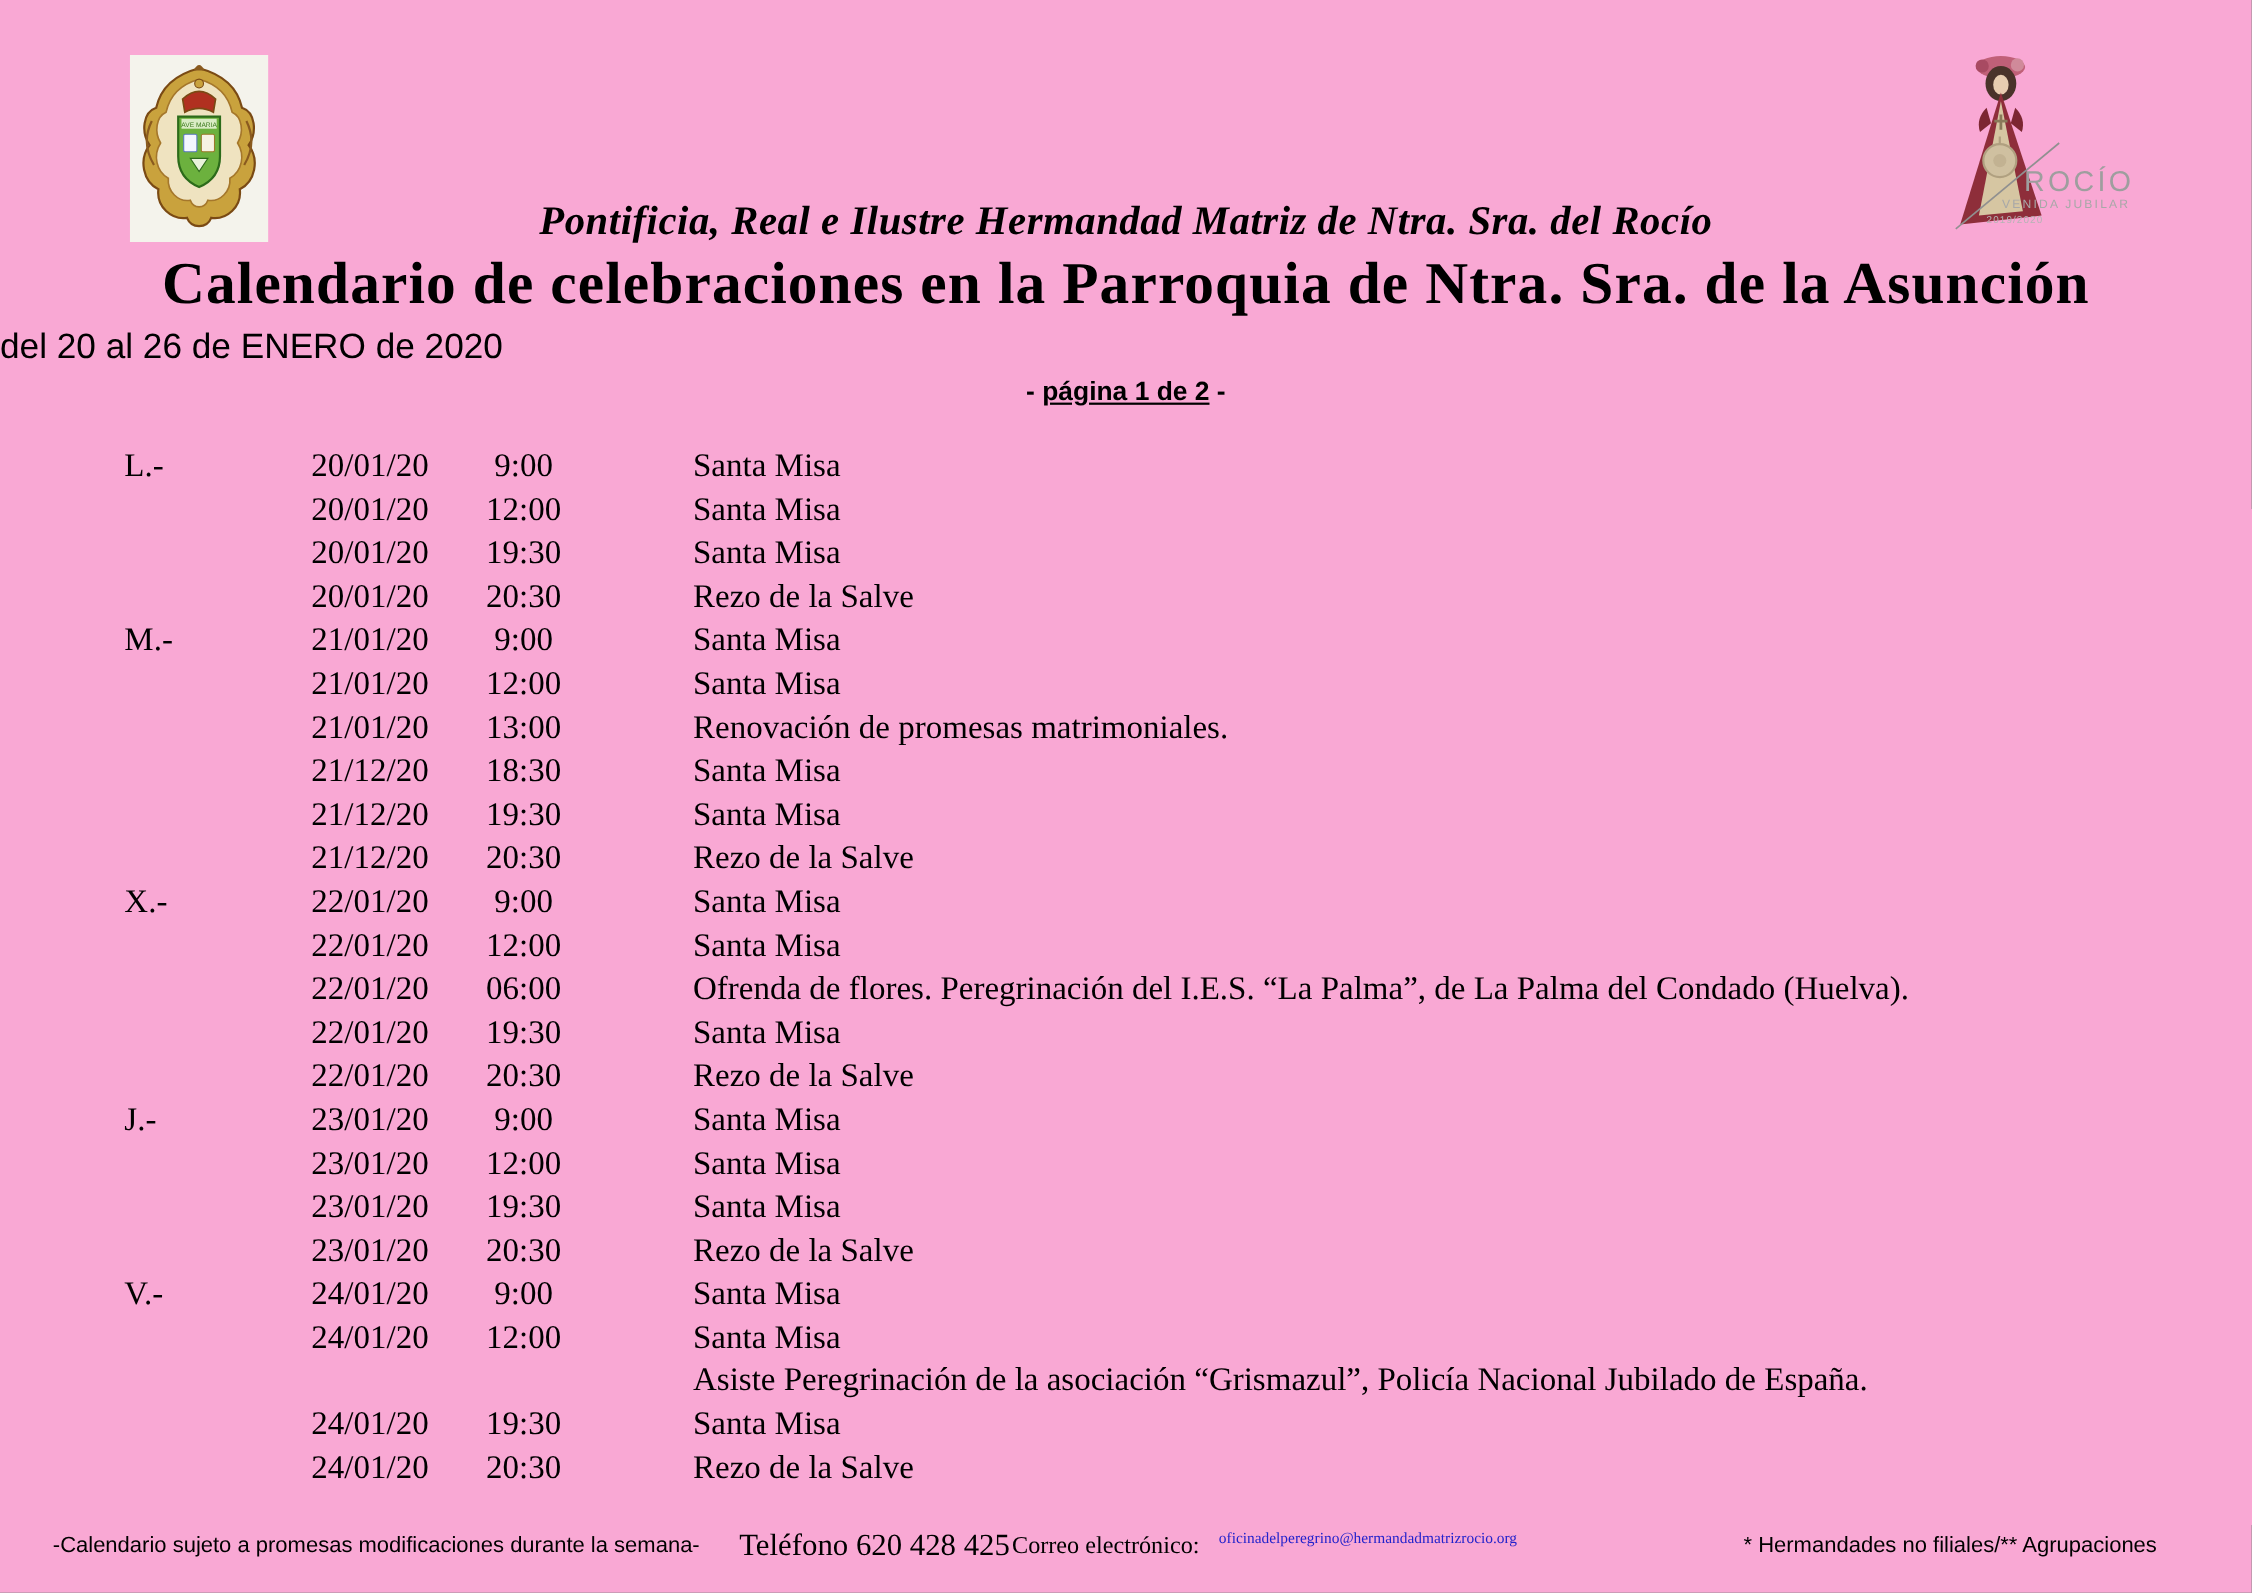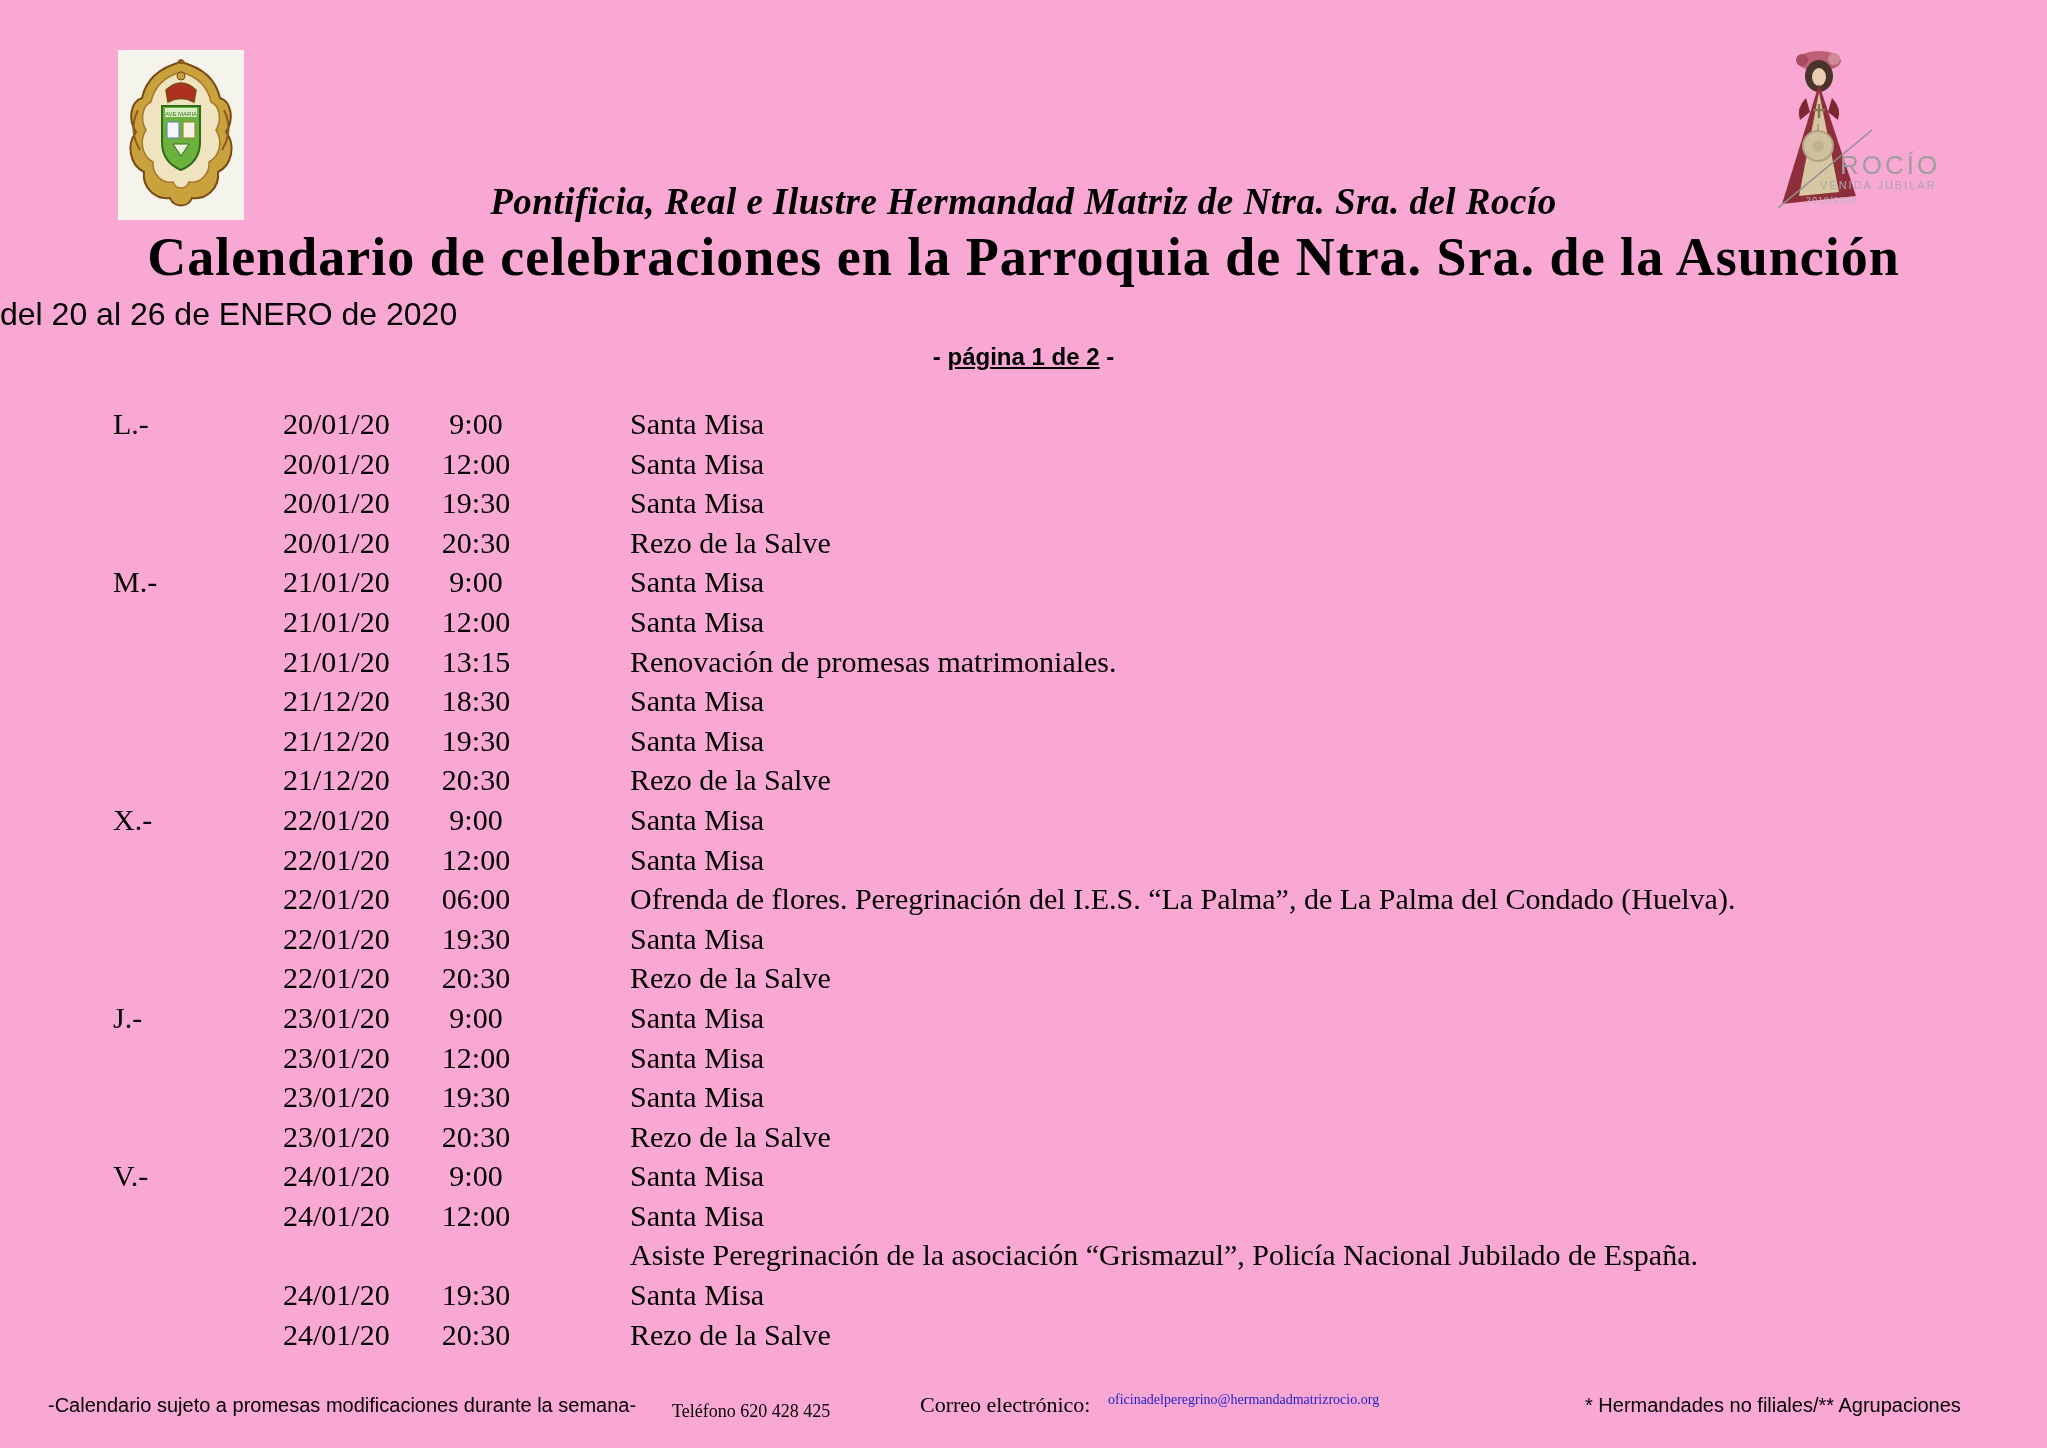--- a/index.html
+++ b/index.html
@@ -38,21 +38,21 @@
     line-height:39.6px; font-size:30px; white-space:nowrap;
   }
   .c-day   { padding-left:8px; }
   .c-time  { text-align:center; }
   .c-event { padding-left:78px; }
 
   
   .footer { position:absolute; top:1390px; left:0; width:100%; height:42px; }
   .footer > * { position:absolute; white-space:nowrap; }
   .f-note   { left:48px;  top:4px; font-family:"Liberation Sans", sans-serif; font-size:20px; }
-  .f-phone  { left:672px; top:11px; font-size:18px; }
+  .f-phone  { left:672px; top:0; font-size:28px; }
   .f-email-label { left:920px; top:2px; font-size:22px; }
   .f-email  { left:1108px; top:2px; font-size:14px; color:var(--link, #2222cc); text-decoration:none; cursor:pointer; }
   .f-legend { left:1585px; top:4px; font-family:"Liberation Sans", sans-serif; font-size:20px; }
 
   svg text { font-family:"Liberation Sans", sans-serif; }
 </style>
 </head>
 <body>
 
 <div class="page">
@@ -142,21 +142,21 @@
     <div class="row">
       <span class="c-day"></span>
       <span class="c-date">21/01/20</span>
       <span class="c-time">12:00</span>
       <span class="c-event">Santa Misa</span>
     </div>
 
     <div class="row">
       <span class="c-day"></span>
       <span class="c-date">21/01/20</span>
-      <span class="c-time">13:15</span>
+      <span class="c-time">13:00</span>
       <span class="c-event">Renovación de promesas matrimoniales.</span>
     </div>
 
     <div class="row">
       <span class="c-day"></span>
       <span class="c-date">21/12/20</span>
       <span class="c-time">18:30</span>
       <span class="c-event">Santa Misa</span>
     </div>
 

